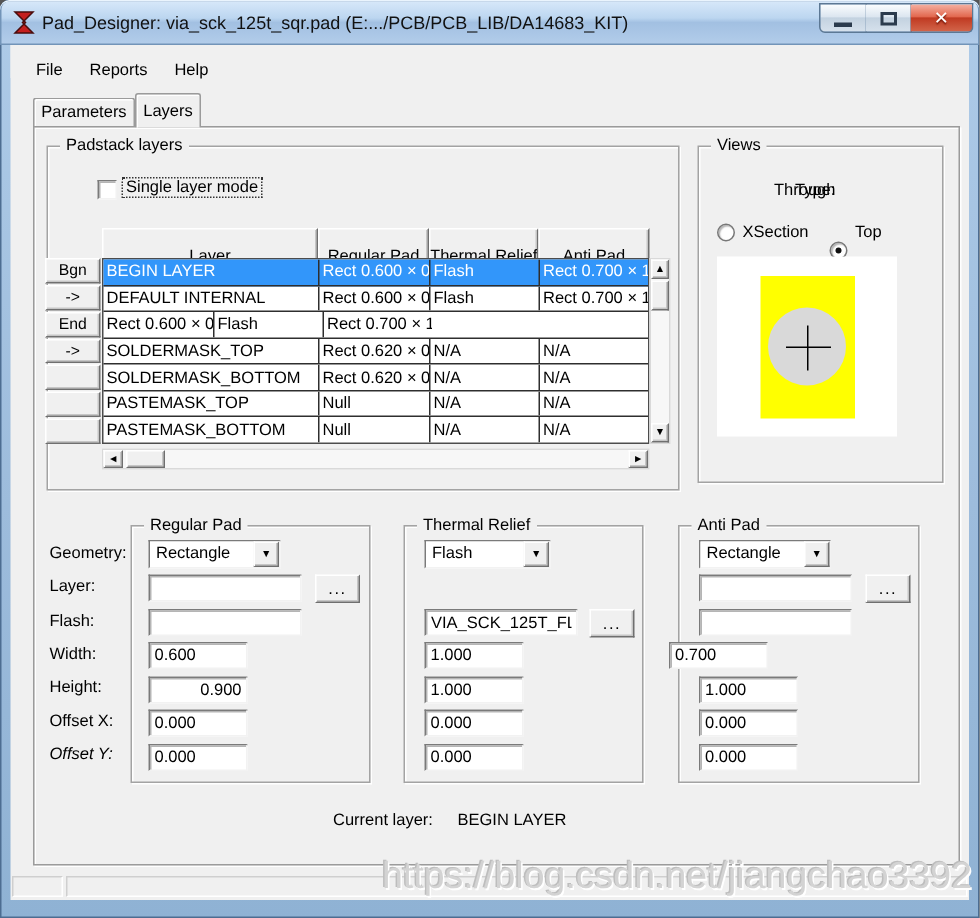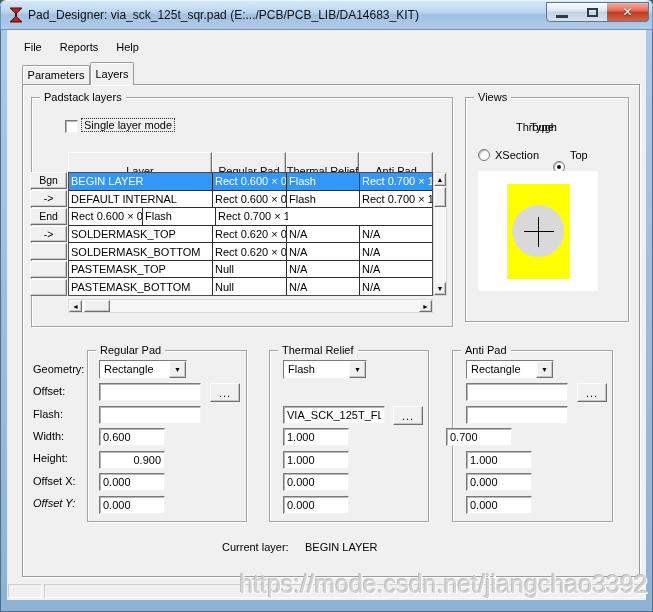--- a/index.html
+++ b/index.html
@@ -215,21 +215,21 @@
   <div class="abs radio checked" style="left:553px;top:149px;"></div>
   <div class="abs lbl" style="left:570px;top:149px;text-align:right;">Top</div>
   <div id="preview" class="abs">
     <div id="pad-rect"></div>
     <div id="drill-circle"></div>
     <div class="cross-h"></div>
     <div class="cross-v"></div>
   </div>
 
   <div class="abs lbl" style="left:33px;top:363px;">Geometry:</div>
-  <div class="abs lbl" style="left:33px;top:385px;">Offset:</div>
+  <div class="abs lbl" style="left:33px;top:385px;">Layer:</div>
   <div class="abs lbl" style="left:33px;top:408px;">Flash:</div>
   <div class="abs lbl" style="left:33px;top:430px;">Width:</div>
   <div class="abs lbl" style="left:33px;top:452px;">Height:</div>
   <div class="abs lbl" style="left:33px;top:475px;">Offset X:</div>
   <div class="abs lbl" style="left:33px;top:497px;font-style:italic;">Offset Y:</div>
 
   <div class="abs groupbox" style="left:87px;top:350px;width:160px;height:172px;">
     <span class="group-label">Regular Pad</span>
   </div>
   <div class="abs sunken combo" style="left:99px;top:360px;width:88px;height:19px;">
@@ -306,15 +306,15 @@
   <div class="abs sunken" style="left:466px;top:496px;width:66px;height:18px;">
     <input class="txt" style="border: none; background: transparent;" value="0.000">
   </div>
 
   <div class="abs lbl" style="left:222px;top:541px;">Current layer:</div>
   <div class="abs lbl" style="left:305px;top:541px;">BEGIN LAYER</div>
 
   <div class="abs statuspanel" style="left:8px;top:584px;width:34px;height:14px;"></div>
   <div class="abs statuspanel" style="left:44px;top:584px;width:601px;height:14px;"></div>
 
-  <div id="watermark" class="abs">https://mode.csdn.net/jiangchao3392</div>
+  <div id="watermark" class="abs">https://blog.csdn.net/jiangchao3392</div>
 
 </div>
 
 </body></html>

